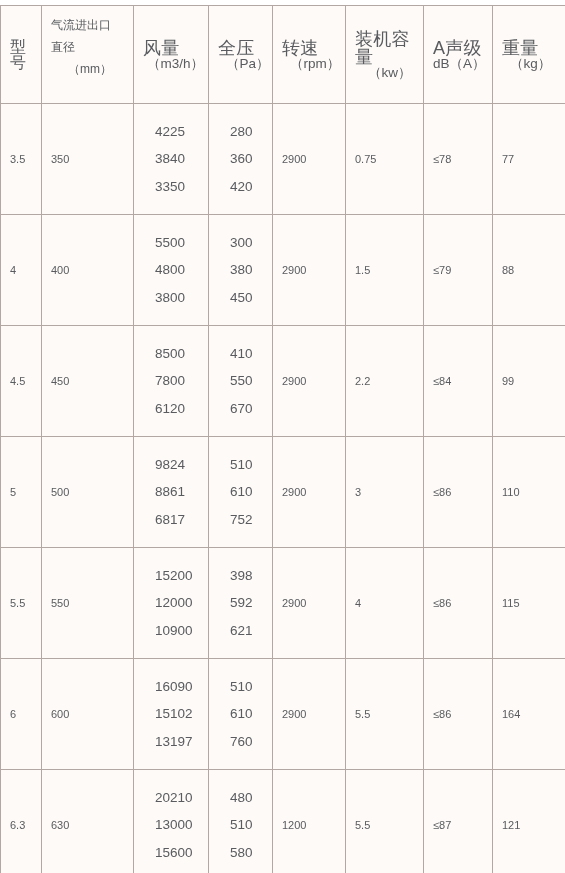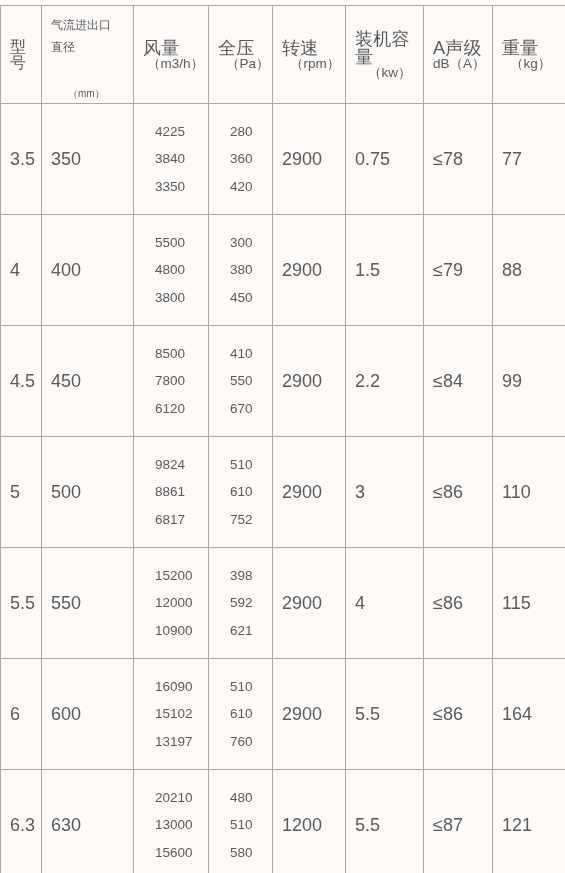--- a/index.html
+++ b/index.html
@@ -96,21 +96,21 @@
     justify-content: flex-start;
     padding-top: 13px;
     box-sizing: border-box;
   }
   .hdr-dia span {
     display: block;
     padding-left: 9px;
     font-size: 12px;
   }
   .hdr-dia .l2 { margin-top: 10px; }
-  .hdr-dia .l3 { margin-top: 36px; padding-left: 26px; font-size: 10px; }
+  .hdr-dia .l3 { margin-top: 10px; padding-left: 26px; font-size: 12px; }
 
   .triple {
     position: relative;
     height: 110px;
     padding: 0;
   }
   .triple-inner {
     position: absolute;
     left: 0; right: 0; top: 0; bottom: 0;
     display: flex;
@@ -119,21 +119,21 @@
     padding-left: 9px;
     box-sizing: border-box;
   }
   .triple-inner span {
     display: block;
     font-size: 13.5px;
     line-height: 1;
     margin: 7px 12px;
   }
   .single-val {
-    font-size: 18px;
+    font-size: 11px;
   }
 </style>
 </head>
 <body>
 
 <div class="spec-table-wrap">
   <table class="spec-table">
     <colgroup>
       <col class="c-model">
         <col class="c-dia">

